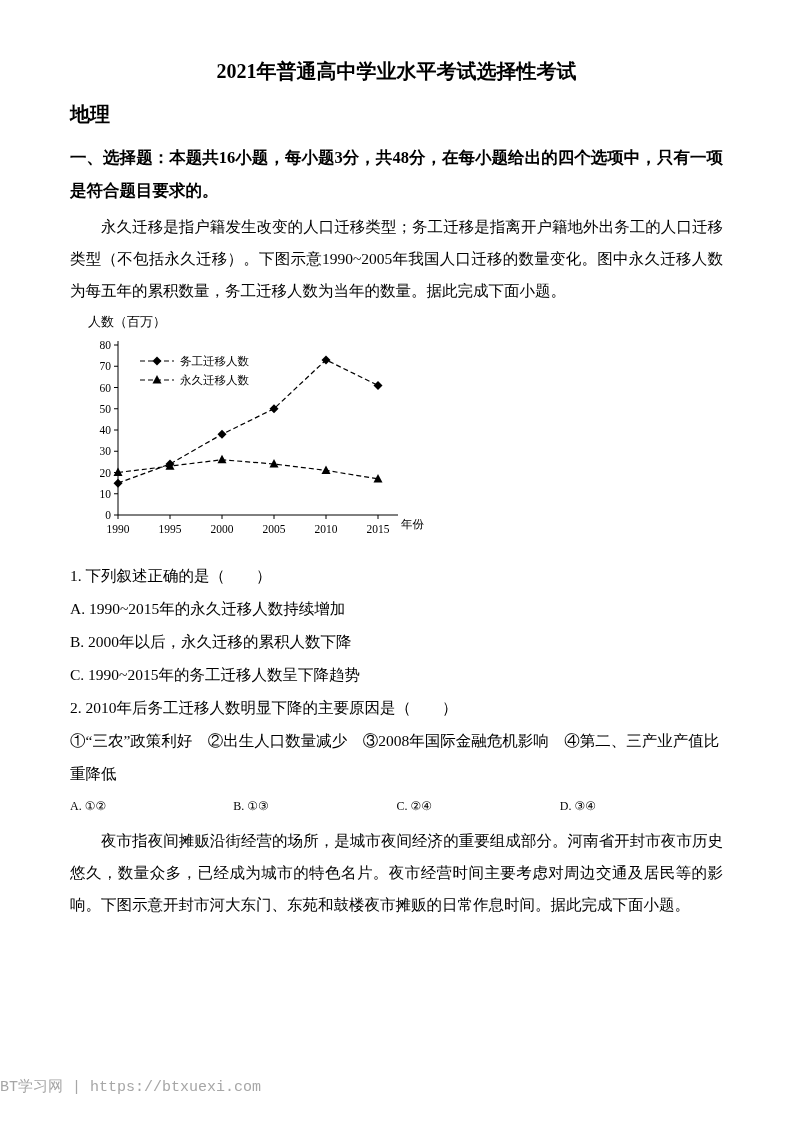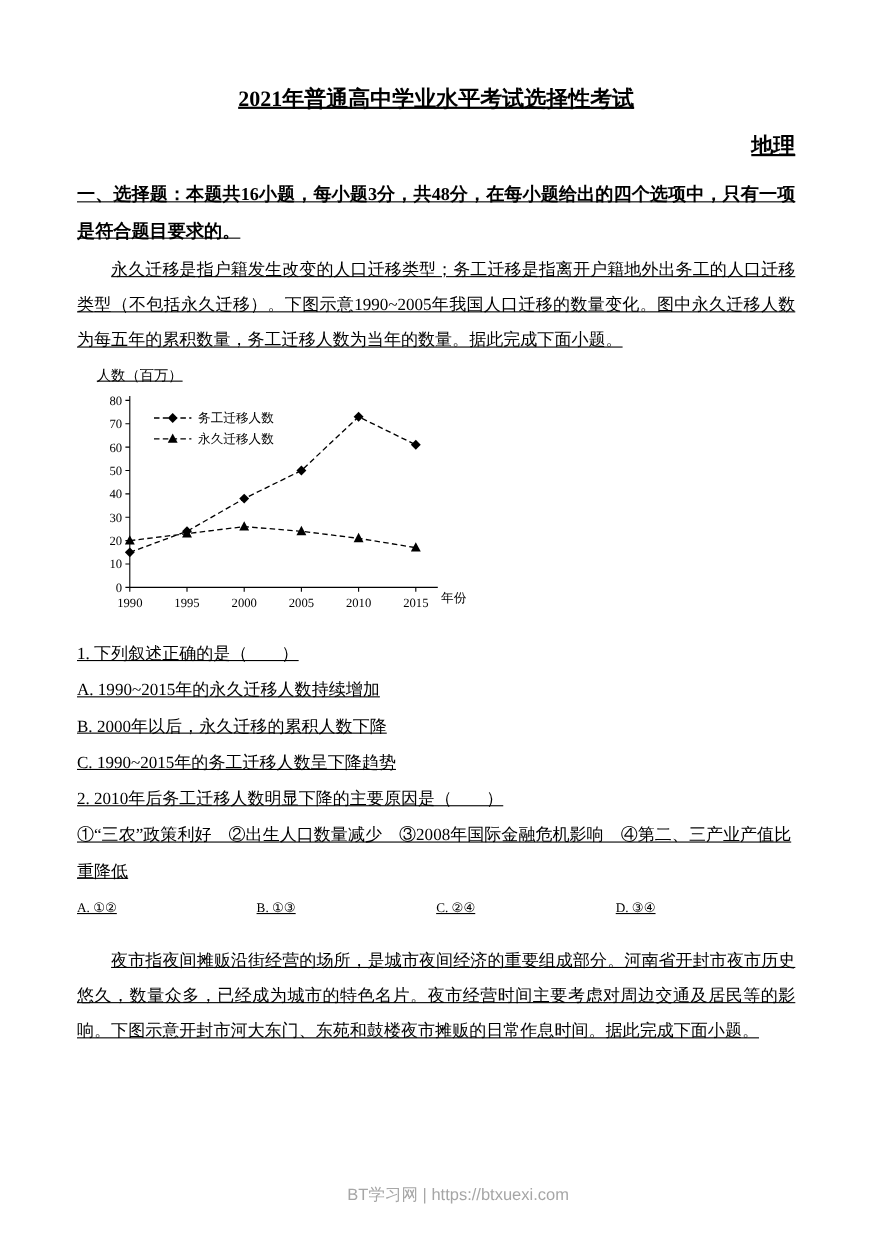--- a/index.html
+++ b/index.html
@@ -2,45 +2,44 @@
 <html><head>
 <meta charset="utf-8">
 <style>
   * { margin:0; padding:0; box-sizing:border-box; }
   html,body { background:#ffffff; }
   body {
     width:793px; height:1122px; position:relative; overflow:hidden;
     font-family:"Liberation Serif","DejaVu Serif",serif;
     color:#000;
   }
-  .page { padding:75px 70px 0 70px;text-decoration:underline; }
+  .page { padding:56px 70px 0 70px; }
   .title { text-align:center; font-size:20px; font-weight:bold; line-height:30px; }
-  .subject { text-align:right; font-size:20px; font-weight:bold; line-height:30px; margin-top:13px; }
+  .subject { text-align:left; font-size:20px; font-weight:bold; line-height:30px; margin-top:13px; }
   .section-heading {
     margin-top:12px; font-size:16.5px; font-weight:bold;
     line-height:33px; text-align:justify;
   }
   .passage {
     font-size:15.5px; line-height:32px; text-align:justify;
     text-indent:2em; margin-top:4px;
   }
   .chart-block { margin:6px 0 6px 6px; }
   .chart-ylabel { font-size:13px; line-height:18px; margin-left:12px; }
   .chart-svg { display:block; margin-left:2px; }
   .q-stem, .q-option { font-size:15.5px; line-height:33px; }
   .options-row {
     display:grid; grid-template-columns:repeat(4,1fr);
     font-size:12px; line-height:33px;
   }
-  .passage.second { margin-top:16px; }
+  .passage.second { margin-top:2px; }
   .footer {
     position:absolute; left:0; bottom:26px; width:100%;
-    text-align:center; color:#a6a6a6; font-size:15px;
-    font-family:Liberation Sans, sans-serif;
-    padding-left:40px;
+    text-align:left; color:#a6a6a6; font-size:15px;
+    font-family:Liberation Mono, monospace;
   }
 </style>
 </head>
 <body>
 
 <div class="page">
 
   <div class="title">2021年普通高中学业水平考试选择性考试</div>
   <div class="subject">地理</div>
 

